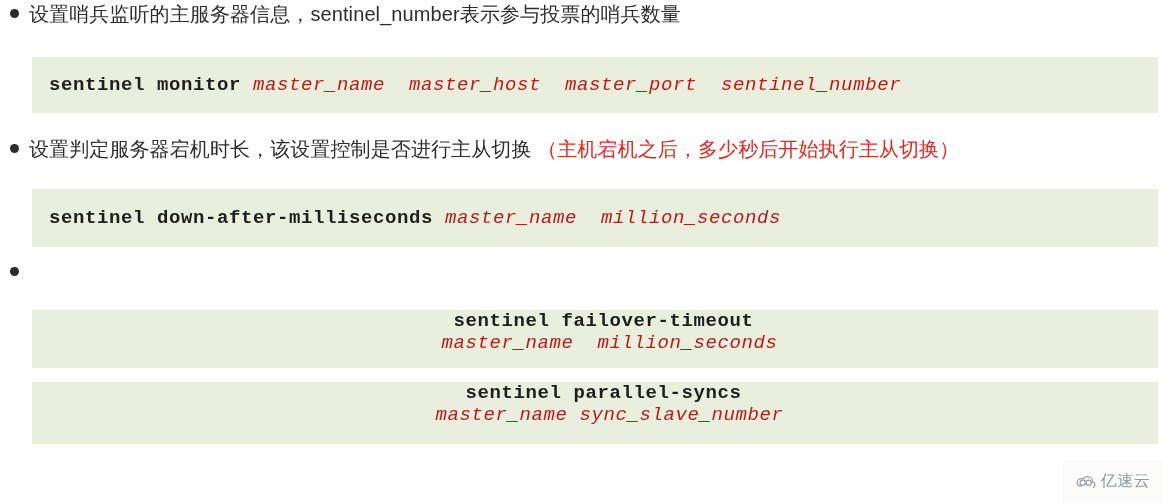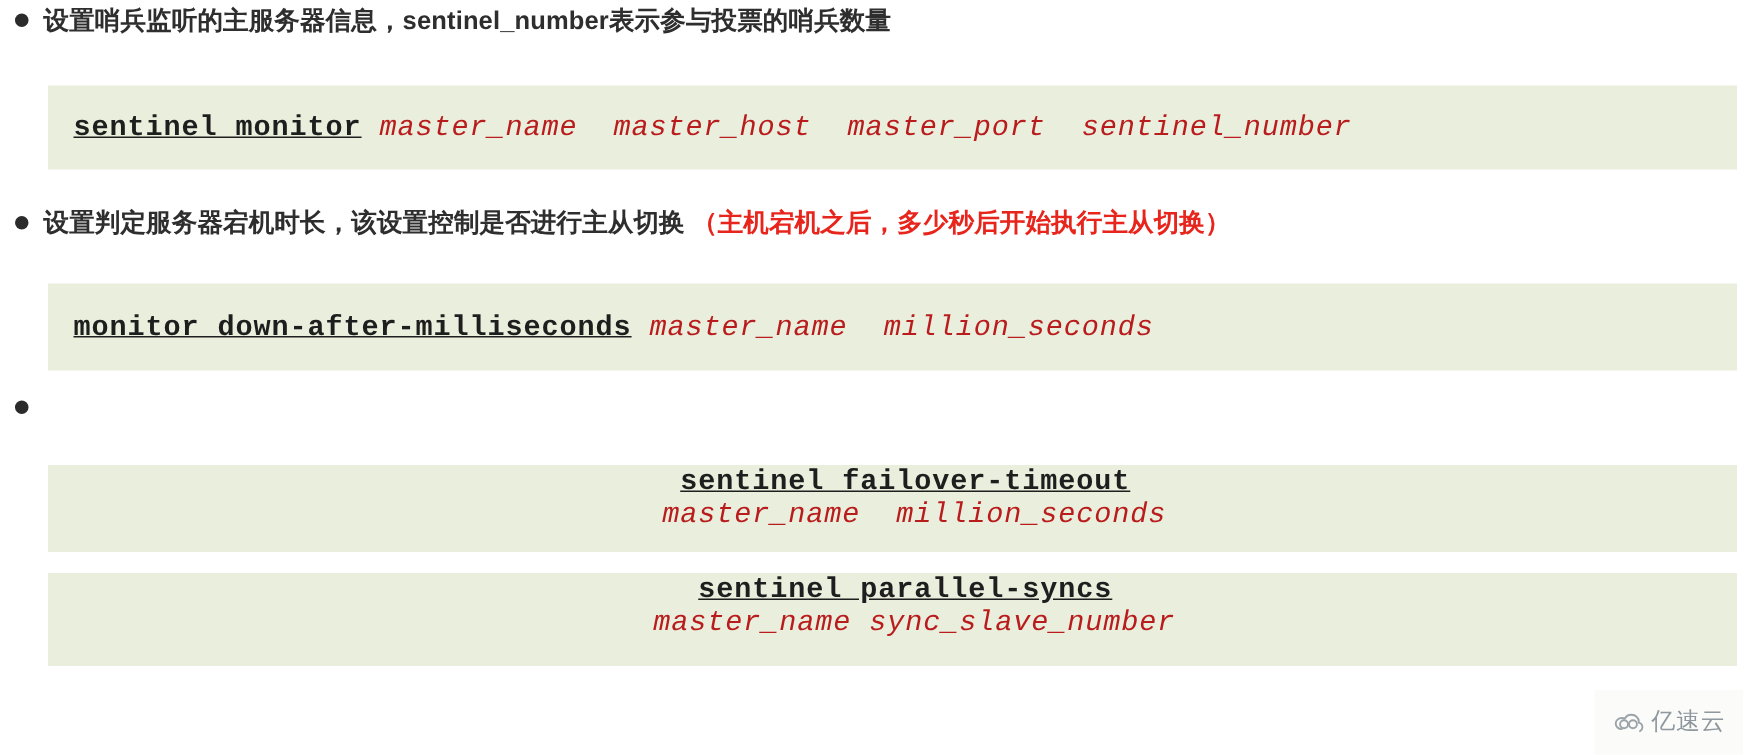--- a/index.html
+++ b/index.html
@@ -34,26 +34,25 @@
   .bullet-dot {
     flex: 0 0 auto;
     width: 9px;
     height: 9px;
     border-radius: 50%;
     background: #2b2b2b;
     margin-top: 9px;
     margin-right: 10px;
   }
   .bullet-text {
-    font-size: 17px;
+    font-size: 20px;
     line-height: 28px;
     color: #2e2e2e;
     letter-spacing: 0.1px;
     white-space: nowrap;
-    font-weight: bold;
   }
   .bullet-text .red {
     color: #e8251c;
   }
   .bullet-text .latin {
     font-family: "Liberation Sans", "DejaVu Sans", sans-serif;
   }
 
   
   .code-block {
@@ -65,21 +64,20 @@
     align-items: center;
     font-family: "Liberation Mono", "DejaVu Sans Mono", monospace;
     font-size: 19px;
     color: #1e1e1e;
     padding-left: 17px;
   }
   .code-block .cmd {
     font-weight: bold;
     font-style: normal;
     letter-spacing: 0.6px;
-    text-decoration: underline;
   }
   .code-block .arg {
     font-style: italic;
     letter-spacing: 0.6px;
     color: #b91c1c;
   }
   .sp { white-space: pre; }
 
   
   .watermark {
@@ -121,21 +119,21 @@
     <span class="cmd sp">sentinel monitor</span>
       <span class="arg sp"> master_name  master_host  master_port  sentinel_number</span>
   </div>
 
   <div class="bullet-row" style="height:40px; margin-top:22px;">
     <span class="bullet-dot"></span>
     <span class="bullet-text"><span>设置判定服务器宕机时长，该设置控制是否进行主从切换 </span><span class="latin"></span><span></span><span class="red">（主机宕机之后，多少秒后开始执行主从切换）</span></span>
   </div>
 
   <div class="code-block" style="height:58px; margin-top:14px;">
-    <span class="cmd sp">monitor down-after-milliseconds</span>
+    <span class="cmd sp">sentinel down-after-milliseconds</span>
       <span class="arg sp"> master_name  million_seconds</span>
   </div>
 
   <div class="bullet-row" style="height:38px; margin-top:11px;">
     <span class="bullet-dot"></span>
   </div>
 
   <div class="code-block" style="height:58px; margin-top:14px;flex-direction:column;">
     <span class="cmd sp">sentinel failover-timeout</span>
       <span class="arg sp"> master_name  million_seconds</span>

